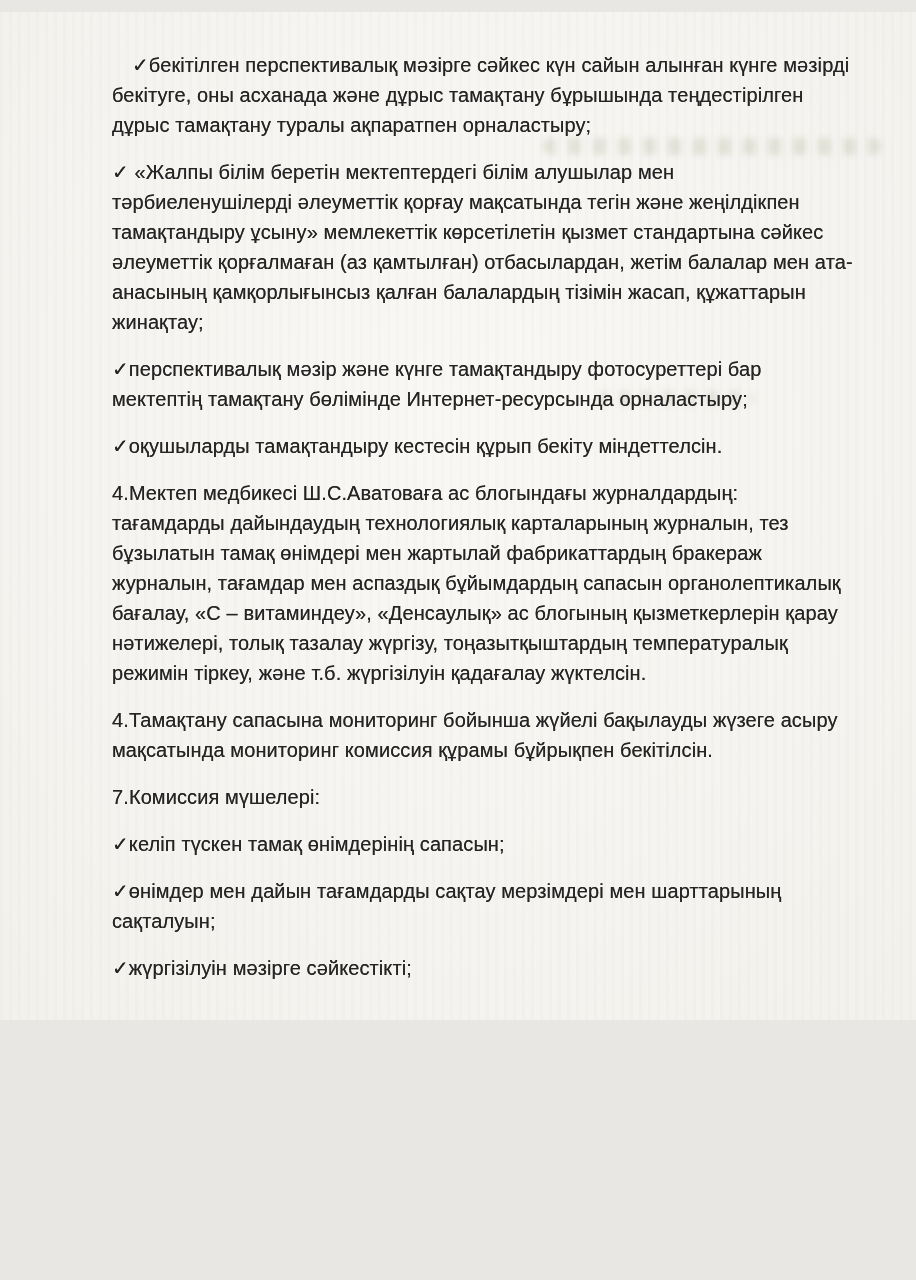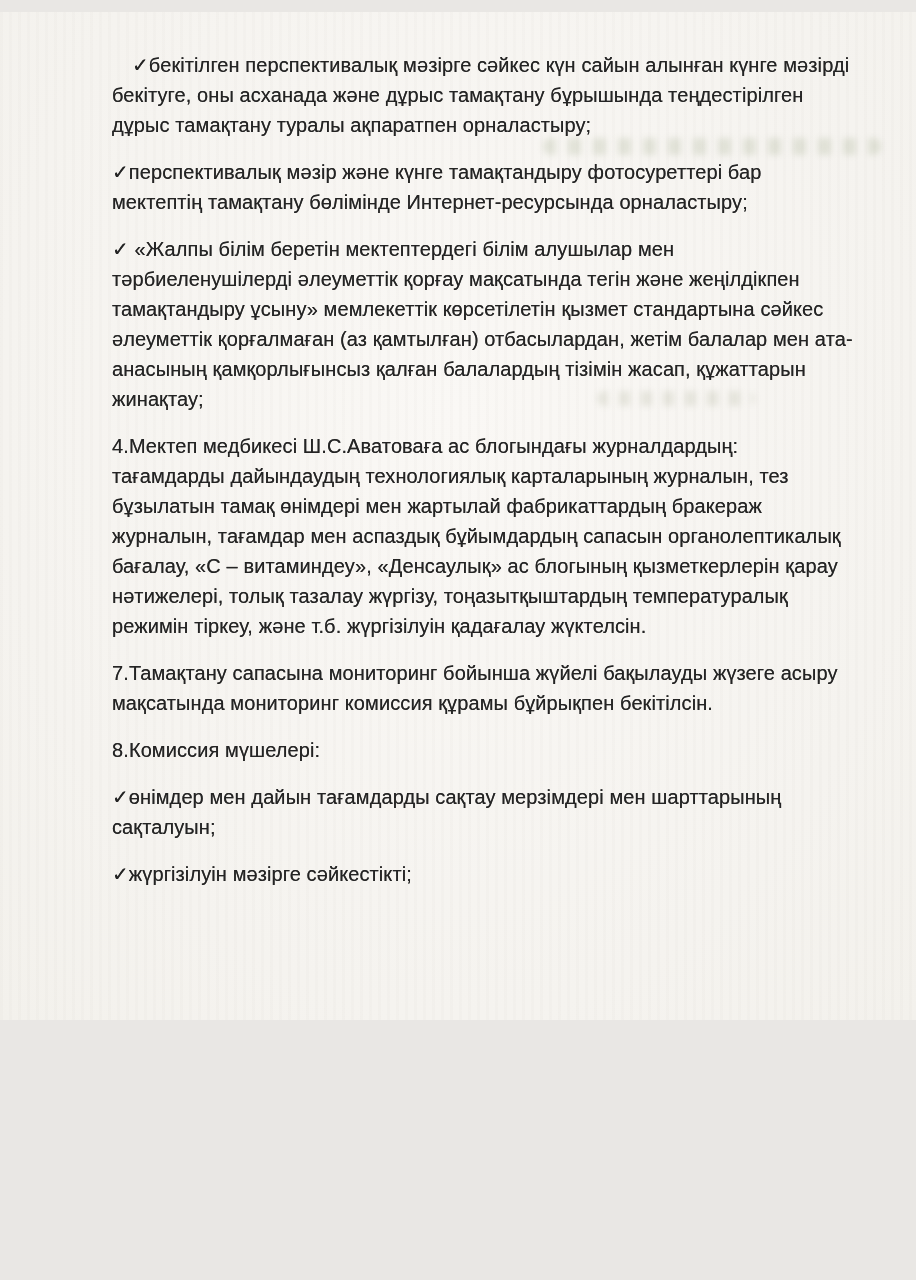--- a/index.html
+++ b/index.html
@@ -66,36 +66,38 @@
 
 <div class="page">
 
   <div class="smudge smudge-1"></div>
   <div class="smudge smudge-2"></div>
 
   <div class="text-block">
     <p class="first-indent">✓бекітілген перспективалық мәзірге сәйкес күн сайын алынған күнге мәзірді
 бекітуге, оны асханада және дұрыс тамақтану бұрышында теңдестірілген
 дұрыс тамақтану туралы ақпаратпен орналастыру;</p>
-    <p>✓перспективалық мәзір және күнге тамақтандыру фотосуреттері бар
-мектептің тамақтану бөлімінде Интернет-ресурсында орналастыру;</p>
     <p>✓ «Жалпы білім беретін мектептердегі білім алушылар мен
 тәрбиеленушілерді әлеуметтік қорғау мақсатында тегін және жеңілдікпен
 тамақтандыру ұсыну» мемлекеттік көрсетілетін қызмет стандартына сәйкес
 әлеуметтік қорғалмаған (аз қамтылған) отбасылардан, жетім балалар мен ата-
 анасының қамқорлығынсыз қалған балалардың тізімін жасап, құжаттарын
 жинақтау;</p>
+    <p>✓перспективалық мәзір және күнге тамақтандыру фотосуреттері бар
+мектептің тамақтану бөлімінде Интернет-ресурсында орналастыру;</p>
+    <p>✓оқушыларды тамақтандыру кестесін құрып бекіту міндеттелсін.</p>
     <p>4.Мектеп медбикесі Ш.С.Аватоваға ас блогындағы журналдардың:
 тағамдарды дайындаудың технологиялық карталарының журналын, тез
 бұзылатын тамақ өнімдері мен жартылай фабрикаттардың бракераж
 журналын, тағамдар мен аспаздық бұйымдардың сапасын органолептикалық
 бағалау, «С – витаминдеу», «Денсаулық» ас блогының қызметкерлерін қарау
 нәтижелері, толық тазалау жүргізу, тоңазытқыштардың температуралық
 режимін тіркеу, және т.б. жүргізілуін қадағалау жүктелсін.</p>
-    <p>7.Тамақтану сапасына мониторинг бойынша жүйелі бақылауды жүзеге асыру
+    <p>4.Тамақтану сапасына мониторинг бойынша жүйелі бақылауды жүзеге асыру
 мақсатында мониторинг комиссия құрамы бұйрықпен бекітілсін.</p>
-    <p>8.Комиссия мүшелері:</p>
+    <p>7.Комиссия мүшелері:</p>
+    <p>✓келіп түскен тамақ өнімдерінің сапасын;</p>
     <p>✓өнімдер мен дайын тағамдарды сақтау мерзімдері мен шарттарының
 сақталуын;</p>
     <p>✓жүргізілуін мәзірге сәйкестікті;</p>
   </div>
 
 </div>
 
 </body></html>

